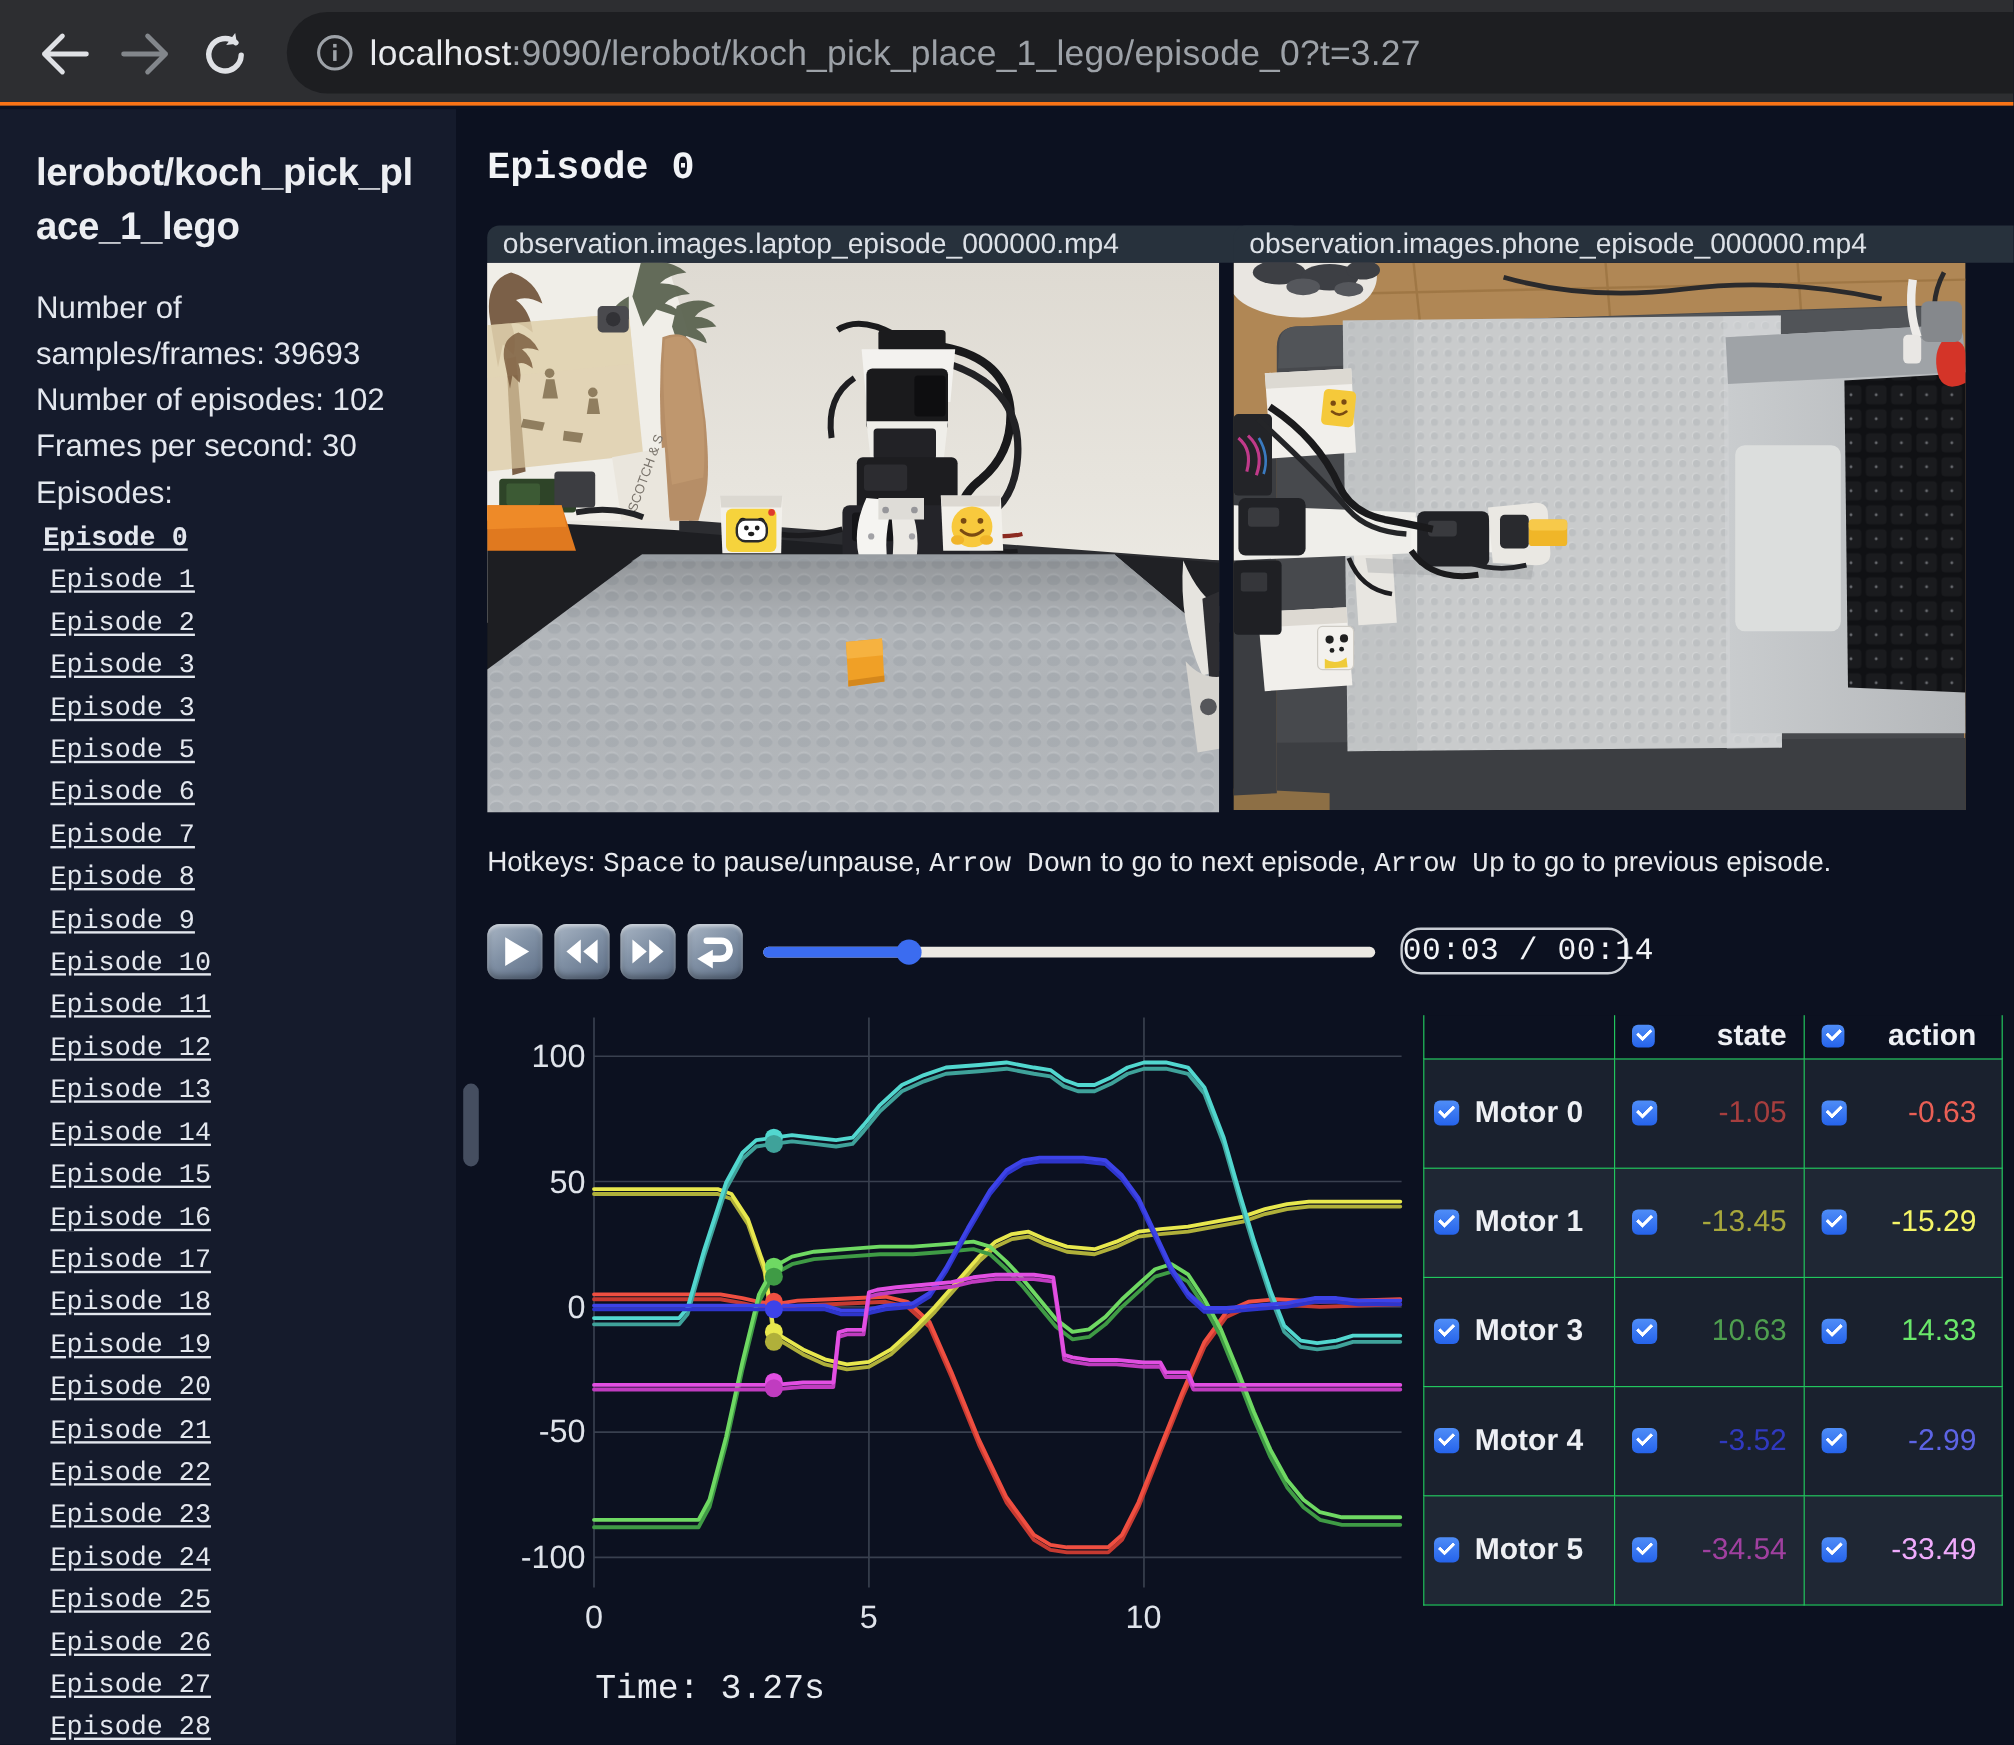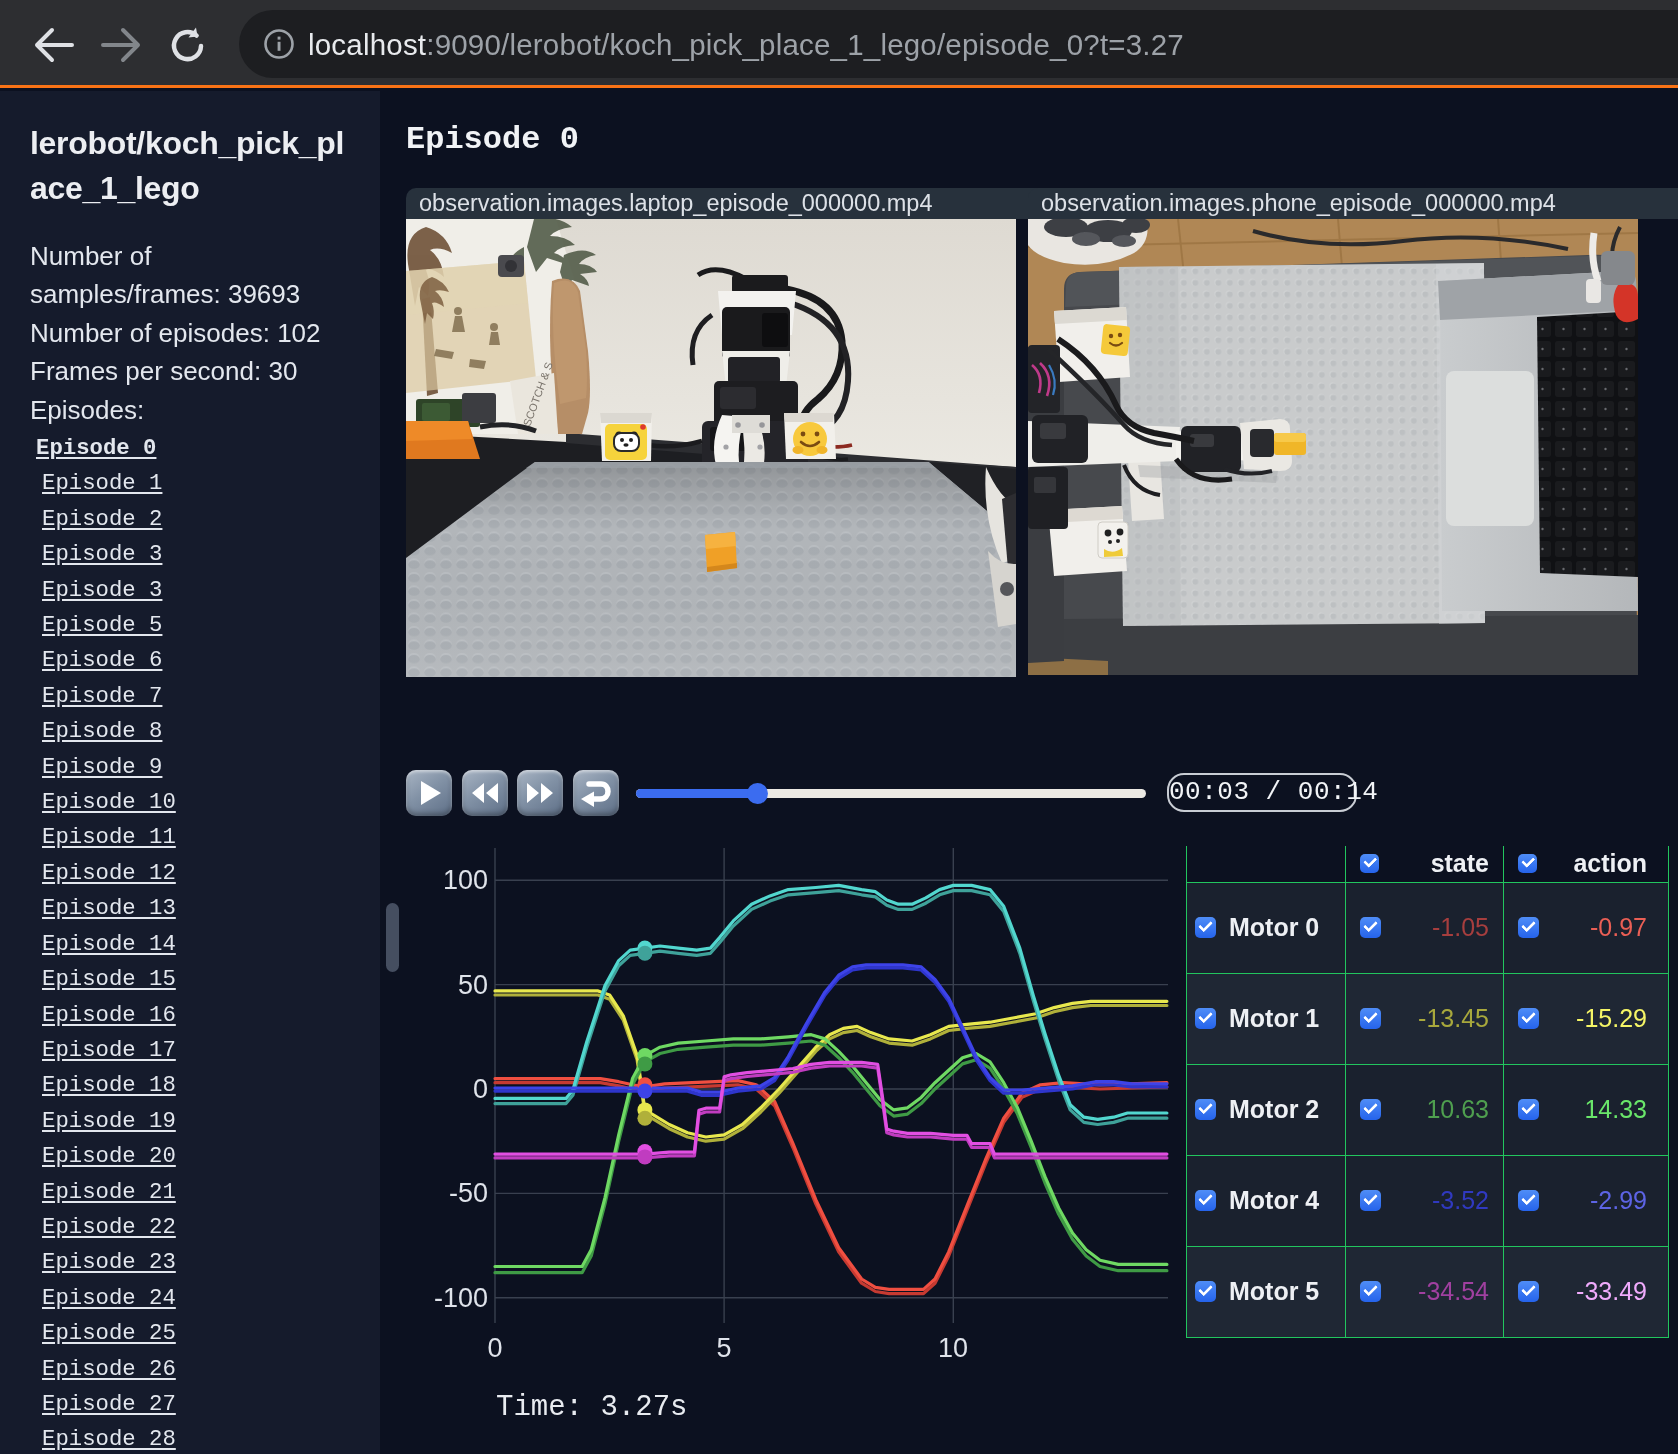--- a/index.html
+++ b/index.html
@@ -314,20 +314,21 @@
 <rect x="222" y="210" width="24" height="28" rx="4" fill="#292a2e"></rect>
 <rect x="246" y="214" width="32" height="22" rx="3" fill="#f0b628"></rect>
 <rect x="246" y="214" width="32" height="9" rx="3" fill="#f7c94a"></rect>
 <path d="M30,120 q40,26 58,66 q10,22 38,28 q22,4 40,8" stroke="#1a1a1c" stroke-width="6" fill="none"></path>
 <path d="M20,130 q48,44 76,76 q16,18 48,20" stroke="#242528" stroke-width="4.5" fill="none"></path>
 <path d="M148,240 q18,26 56,20" stroke="#1a1a1c" stroke-width="5" fill="none"></path>
 <path d="M196,250 q24,8 48,2" stroke="#222327" stroke-width="4" fill="none"></path>
 <path d="M96,246 q10,26 36,30" stroke="#1d1d20" stroke-width="4" fill="none"></path>
 </svg>
   </div>
+  <div id="hotkeys">Hotkeys: <span class="k">Space</span> to pause/unpause, <span class="k">Arrow Down</span> to go to next episode, <span class="k">Arrow Up</span> to go to previous episode.</div>
   <div class="btn" style="left:26px">
       <svg width="46" height="46" viewBox="0 0 46 46">
         <path d="M15 11 L35 23 L15 35 Z" fill="#fff"></path>
       </svg>
     </div>
   <div class="btn" style="left:82px">
       <svg width="46" height="46" viewBox="0 0 46 46">
         <path d="M22 13 L10 23 L22 33 Z M36 13 L24 23 L36 33 Z" fill="#fff"></path>
       </svg>
     </div>
@@ -414,21 +415,21 @@
           </td>
 <td class="c2">
             <div class="cell">
               <span class="cb"></span>
               <span class="val" style="color:#a63e3e">-1.05</span>
             </div>
           </td>
 <td class="c3">
             <div class="cell">
               <span class="cb"></span>
-              <span class="val" style="color:#ea5f55">-0.97</span>
+              <span class="val" style="color:#ea5f55">-0.63</span>
             </div>
           </td>
 </tr>
 <tr class="r r1">
 <td class="c1">
             <div class="cell">
               <span class="cb"></span>
               <span class="mlabel">Motor 1</span>
             </div>
           </td>
@@ -442,21 +443,21 @@
             <div class="cell">
               <span class="cb"></span>
               <span class="val" style="color:#f5f566">-15.29</span>
             </div>
           </td>
 </tr>
 <tr class="r r0">
 <td class="c1">
             <div class="cell">
               <span class="cb"></span>
-              <span class="mlabel">Motor 2</span>
+              <span class="mlabel">Motor 3</span>
             </div>
           </td>
 <td class="c2">
             <div class="cell">
               <span class="cb"></span>
               <span class="val" style="color:#4f9f4f">10.63</span>
             </div>
           </td>
 <td class="c3">
             <div class="cell">

